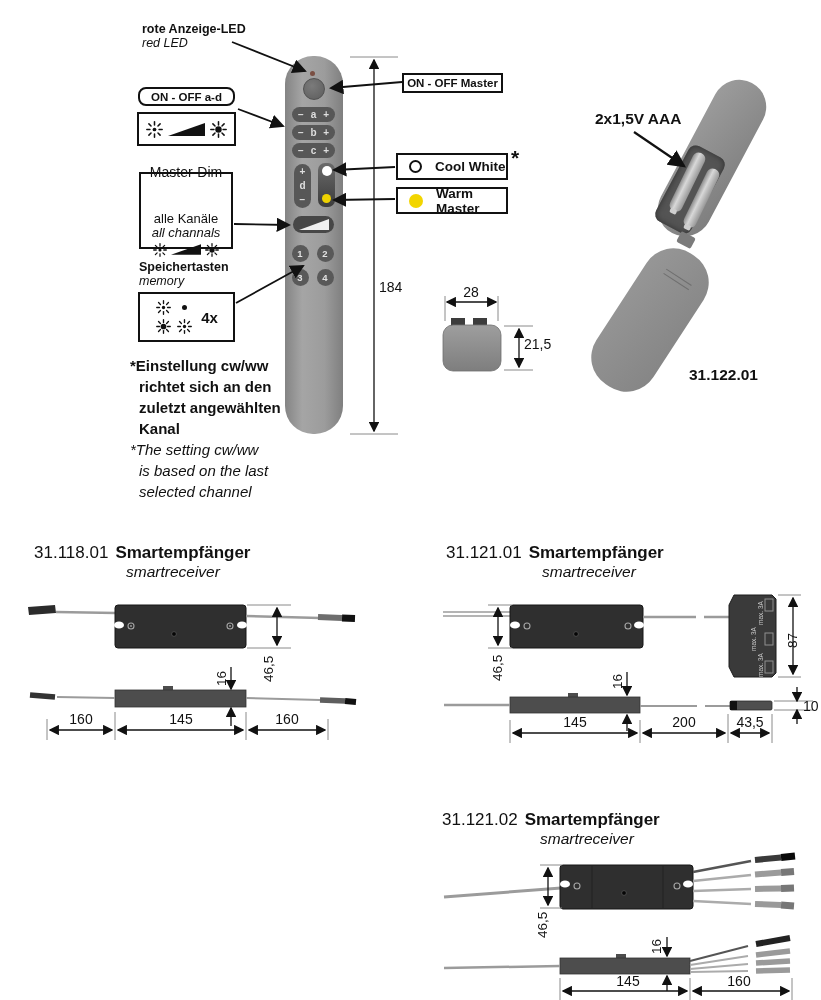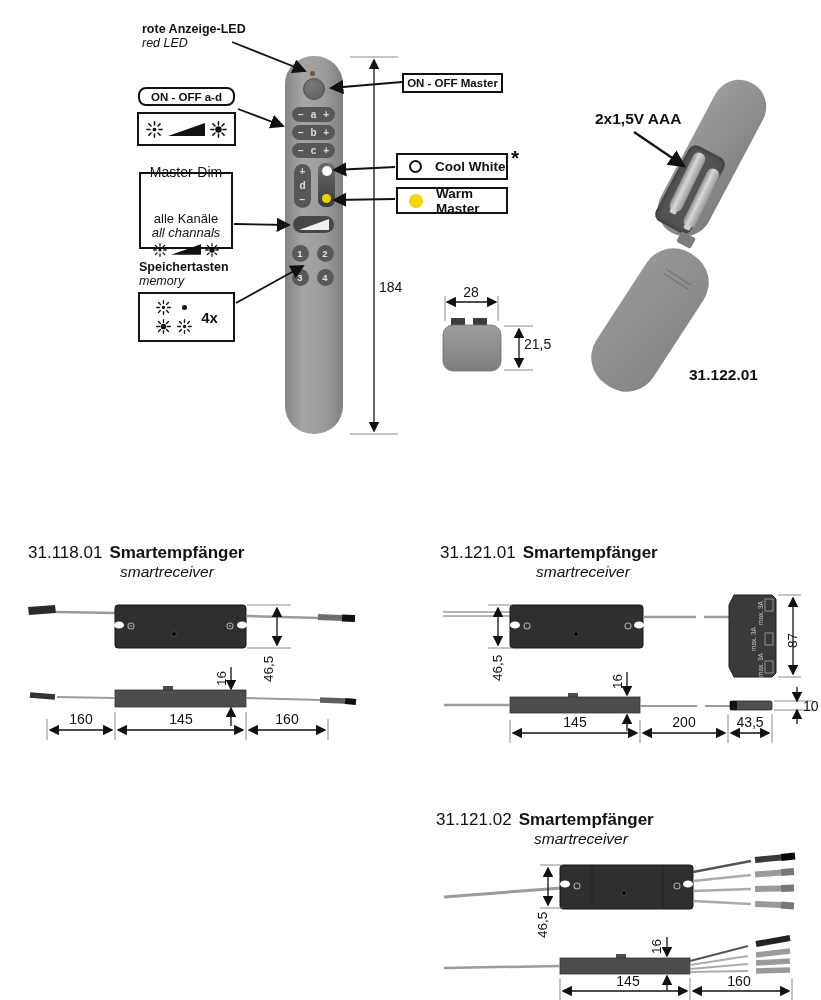--- a/index.html
+++ b/index.html
@@ -75,21 +75,21 @@
   .batt { width:13px; height:64px; border-radius:6px;
     background:linear-gradient(90deg,#8d8d8d,#d8d8d8 40%,#979797); transform:rotate(26deg); }
   .batt .cap { position:absolute; left:3px; bottom:-3px; width:7px; height:5px; background:#cfcfcf; border-radius:2px; }
   .shelltab { left:678px; top:234px; width:16px; height:12px; background:#7b7b7b; transform:rotate(28deg); border-radius:2px; }
   .cover { left:616px; top:242px; width:68px; height:156px; border-radius:32px;
     background:linear-gradient(100deg,#979797,#858585); transform:rotate(33deg); }
   .cover .lines { position:absolute; left:20px; top:26px; width:30px; }
   .cover .lines div { border-top:1.5px solid #6f6f6f; margin-bottom:4px; }
 
   
-  .rx-title { z-index:3; font-size:17px; }
+  .rx-title { z-index:3; font-size:17px;margin-left:6px; }
   .rx-id { font-weight:400; }
   .rx-name { font-weight:700; margin-left:7px; }
   .rx-sub { font-style:italic; font-size:15.5px; line-height:18px; }
 
   .ic { display:block; }
 </style>
 </head>
 <body>
 
 <svg width="0" height="0" style="position:absolute" aria-hidden="true">
@@ -459,20 +459,29 @@
       <svg class="ic" width="15" height="15" viewBox="0 0 20 20">
           <use href="#sun-high"></use>
         </svg>
       <svg class="ic" width="15" height="15" viewBox="0 0 20 20">
           <use href="#sun-low"></use>
         </svg>
     </div>
     <span class="memx">4x</span>
   </div>
 
+  <div class="abs z3 note">
+    <div class="b">*Einstellung cw/ww</div>
+    <div class="b ind">richtet sich an den</div>
+    <div class="b ind">zuletzt angewählten</div>
+    <div class="b ind">Kanal</div>
+    <div class="i">*The setting cw/ww</div>
+    <div class="i ind">is based on the last</div>
+    <div class="i ind">selected channel</div>
+  </div>
 
   <div class="abs z3 bx bx-onoffmaster">
     <span>ON - OFF  Master</span>
   </div>
 
   <div class="abs z3 bx bx-white">
     <span class="cdot"></span>
     <span>Cool White</span>
   </div>
   <div class="abs z3 star">*</div>

